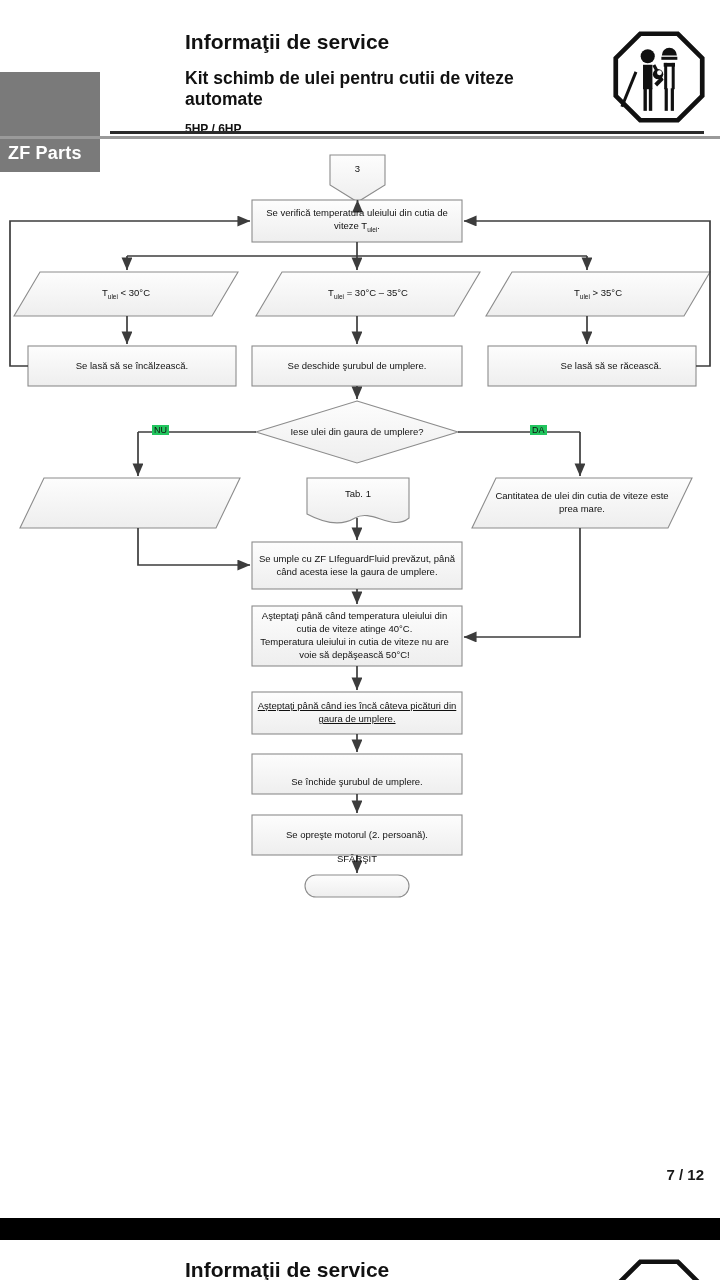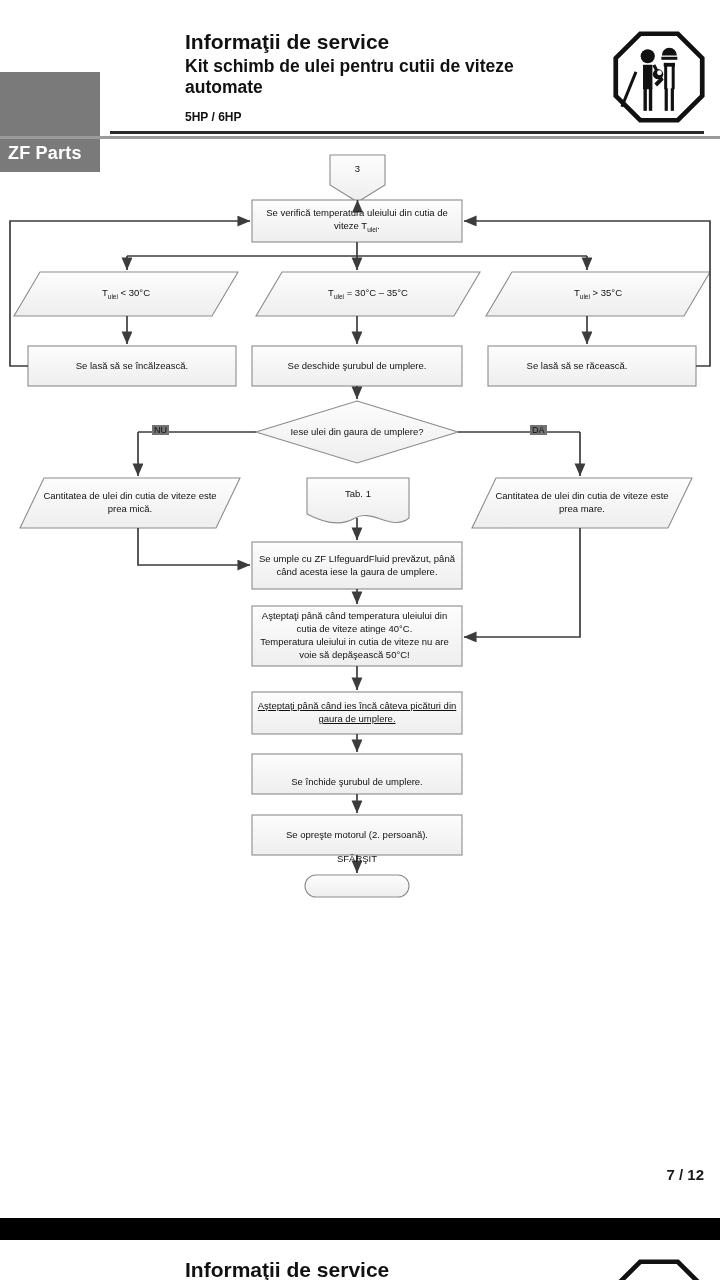--- a/index.html
+++ b/index.html
@@ -5,35 +5,35 @@
   html,body{margin:0;padding:0;background:#ffffff;}
   body{width:720px;height:1280px;overflow:hidden;font-family:"Liberation Sans",sans-serif;color:#1a1a1a;}
   .page{position:relative;width:720px;height:1280px;}
 
   
   .doc-header{position:absolute;left:0;top:0;width:720px;height:140px;}
   .logo-box{position:absolute;left:0;top:28px;width:100px;height:100px;background:#7a7a7a;margin-top:44px;}
   .logo-text{position:absolute;left:8px;bottom:8px;font-size:18px;font-weight:bold;color:#ffffff;letter-spacing:.2px;font-family:"Liberation Sans",sans-serif;}
   .head-text{position:absolute;left:185px;top:30px;width:400px;}
   .head-l1{font-size:21px;font-weight:bold;line-height:1.18;color:#111;}
-  .head-l2{font-size:17.5px;font-weight:bold;line-height:1.2;color:#111;margin-top:1px;}
+  .head-l2{font-size:17.5px;font-weight:bold;line-height:1.2;color:#111;margin-top:13px;}
   .head-l3{font-size:12px;font-weight:bold;margin-top:12px;color:#111;}
   .warn-icon{position:absolute;right:14px;top:30px;width:94px;height:94px;}
   .hrule{position:absolute;left:110px;top:131px;width:594px;height:3px;background:#2b2b2b;}
   .hrule2{position:absolute;left:0;top:136px;width:720px;height:3px;background:#9a9a9a;}
 
   
   .flow{position:absolute;left:0;top:140px;width:720px;height:770px;}
   .flow svg{display:block;}
 
   
   .lbl{position:absolute;text-align:center;font-size:9.5px;line-height:1.35;color:#111;
        display:flex;align-items:center;justify-content:center;pointer-events:none;}
   .sub{font-size:6.5px;vertical-align:sub;}
-  .edge-lbl{position:absolute;font-size:9px;color:#111;background:#737373;padding:0 2px;}
+  .edge-lbl{position:absolute;font-size:9px;color:#111;background:#22c55e;padding:0 2px;}
 
   
   .pagenum{position:absolute;right:16px;top:1166px;font-size:15px;font-weight:bold;color:#1a1a1a;}
   .gapbar{position:absolute;left:0;top:1218px;width:720px;height:22px;background:#000;}
 
   
   .peek{position:absolute;left:0;top:1240px;width:720px;height:40px;overflow:hidden;background:#fff;}
   .peek .logo-box{top:18px;left:0;width:100px;height:60px;background:#7a7a7a;}
   .peek .head-text{left:185px;top:18px;}
   .peek .head-l1{font-size:21px;}
@@ -174,28 +174,27 @@
     </div>
     <div class="lbl" style="left:272px;top:132px;width:192px;height:44px;">
       <span><span>T</span><span class="sub">ulei</span><span> = 30°C – 35°C</span></span>
     </div>
     <div class="lbl" style="left:502px;top:132px;width:192px;height:44px;">
       <span><span>T</span><span class="sub">ulei</span><span> &gt; 35°C</span></span>
     </div>
 
     <div class="lbl" style="left:32px;top:206px;width:200px;height:40px;">Se lasă să se încălzească.</div>
     <div class="lbl" style="left:256px;top:206px;width:202px;height:40px;">Se deschide şurubul de umplere.</div>
-    <div class="lbl" style="left:477px;top:206px;width:200px;height:40px;">Se lasă să se răcească.</div>
+    <div class="lbl" style="left:511px;top:206px;width:200px;height:40px;">Se lasă să se răcească.</div>
 
     <div class="lbl" style="left:262px;top:278px;width:190px;height:28px;">Iese ulei din gaura de umplere?</div>
 
     <div class="edge-lbl" style="left:152px;top:285px;">NU</div>
     <div class="edge-lbl" style="left:530px;top:285px;">DA</div>
 
-    <div class="lbl" style="left:34px;top:338px;width:192px;height:50px;">Cantitatea de ulei din cutia de viteze este prea mică.</div>
     <div class="lbl" style="left:307px;top:340px;width:102px;height:28px;">Tab. 1</div>
     <div class="lbl" style="left:486px;top:338px;width:192px;height:50px;">Cantitatea de ulei din cutia de viteze este prea mare.</div>
 
     <div class="lbl" style="left:256px;top:402px;width:202px;height:47px;">Se umple cu ZF LIfeguardFluid prevăzut, până când acesta iese la gaura de umplere.</div>
 
     <div class="lbl" style="left:254px;top:466px;width:201px;height:60px;flex-direction:column;">
       <span>Aşteptaţi până când temperatura uleiului din cutia de viteze atinge 40°C.</span>
       <span class="b">Temperatura uleiului in cutia de viteze nu are voie să depăşească 50°C!</span>
     </div>
 

